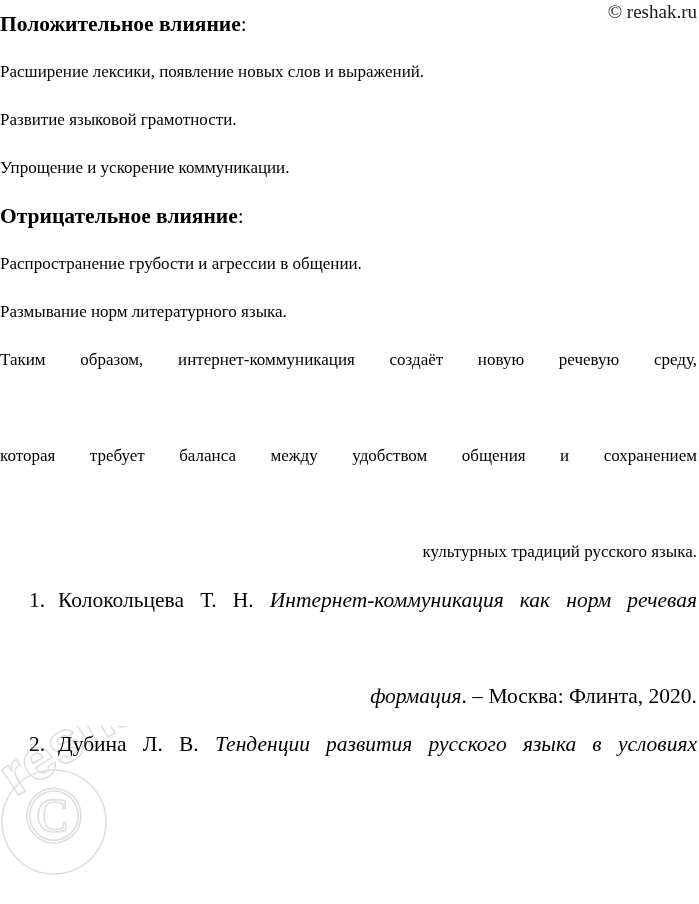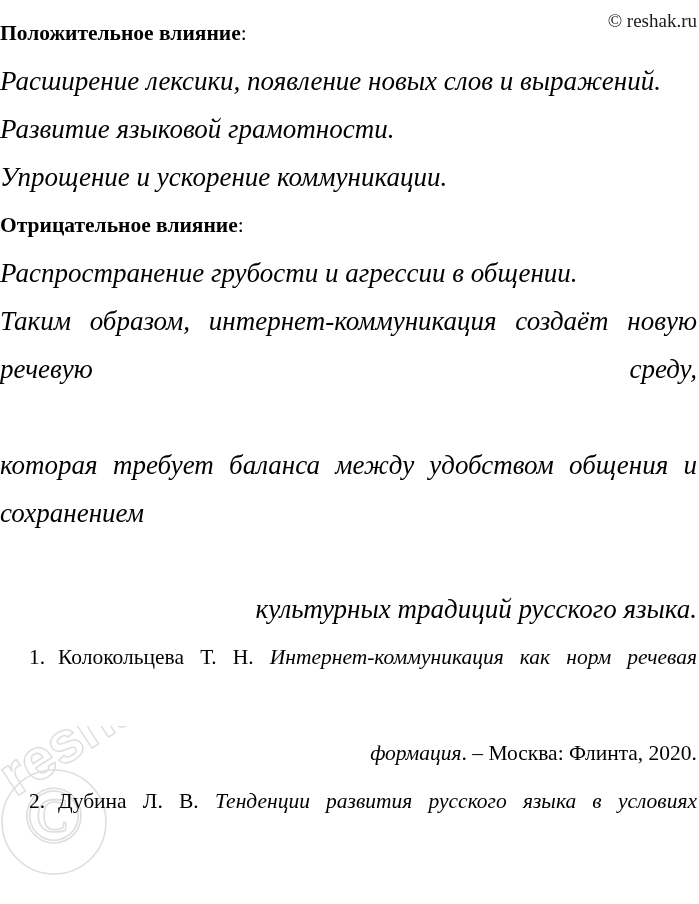--- a/index.html
+++ b/index.html
@@ -39,37 +39,35 @@
     pointer-events: none;
   }
   #watermark-logo svg { display: block; }
 
   
   #page {
     position: absolute;
     inset: 0;
     z-index: 3;
     padding: 0;
-    margin-top: 9px;
   }
 
   .content {
     position: absolute;
     left: 0px;
     top: 0px;
     width: 699px;
   }
 
   .para {
-    font-size: 27px;
+    font-size: 17px;
     line-height: 48px;
     margin: 0;
     text-align: left;
     white-space: nowrap;
-    font-style: italic;
   }
   .para.justified {
     text-align: justify;
     text-justify: inter-word;
     white-space: normal;
     width: 697px;
   }
   .para.justified > .lastline {
     text-align: right;
   }
@@ -150,20 +148,21 @@
 
     <p class="heading"><span>Положительное влияние</span><span class="tail">:</span></p>
 
     <p class="para">Расширение лексики, появление новых слов и выражений.</p>
     <p class="para">Развитие языковой грамотности.</p>
     <p class="para">Упрощение и ускорение коммуникации.</p>
 
     <p class="heading"><span>Отрицательное влияние</span><span class="tail">:</span></p>
 
     <p class="para">Распространение грубости и агрессии в общении.</p>
+    <p class="para">Размывание норм литературного языка.</p>
 
     <div class="para justified">
       <span class="jline stretch">Таким образом, интернет-коммуникация создаёт новую речевую среду,</span>
       <span class="jline stretch">которая требует баланса между удобством общения и сохранением</span>
       <span class="jline lastline">культурных традиций русского языка.</span>
     </div>
 
 
     <ol class="biblio">
 

